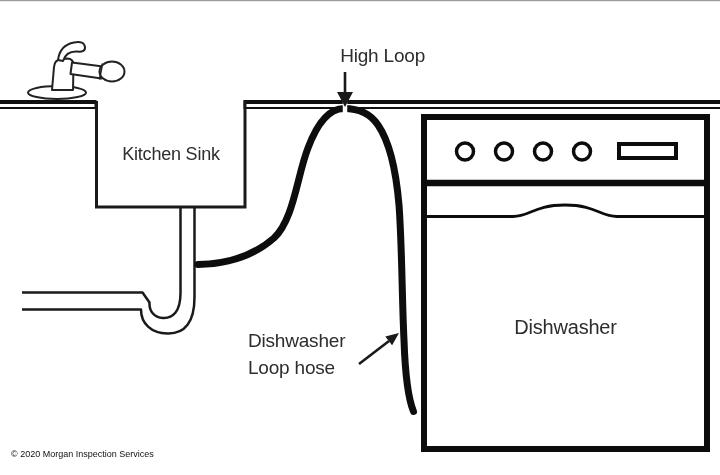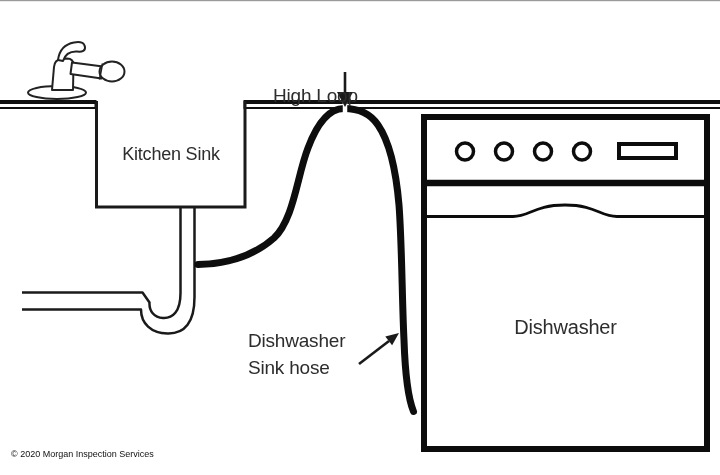--- a/index.html
+++ b/index.html
@@ -1,20 +1,20 @@
 <!DOCTYPE html>
 <html><head>
 <meta charset="utf-8">
 <style>
   html,body{margin:0;padding:0;background:#ffffff;}
   .canvas{position:relative;width:720px;height:475px;background:#ffffff;overflow:hidden;
           font-family:"Liberation Sans",sans-serif;}
   .canvas svg{position:absolute;left:0;top:0;}
   .lbl{position:absolute;color:#2d2d2d;}
-  .lbl-high-loop{left:273px;top:45px;width:145px;text-align:left;font-size:19px;letter-spacing:-0.2px;margin-top:40px;}
+  .lbl-high-loop{left:280px;top:45px;width:145px;text-align:right;font-size:19px;letter-spacing:-0.2px;}
   .lbl-kitchen-sink{left:97px;top:144px;width:148px;text-align:center;font-size:18px;letter-spacing:-0.2px;}
   .lbl-dishwasher{left:424px;top:316px;width:283px;text-align:center;font-size:20px;letter-spacing:-0.2px;}
   .lbl-drain-hose{left:248px;top:327px;font-size:19px;line-height:27px;letter-spacing:-0.2px;}
   .lbl-copyright{left:11px;top:449px;font-size:9px;font-weight:normal;color:#111;}
 </style>
 </head>
 <body>
 
 <div class="canvas">
   <svg width="720" height="475" viewBox="0 0 720 475">
@@ -84,16 +84,16 @@
       <path d="M 359,364 L 389,341" stroke="#1a1a1a" stroke-width="2.6" fill="none"></path>
       <polygon points="399,333 392.1,345.2 385.3,336.6" fill="#1a1a1a"></polygon>
     </g>
   </svg>
 
   <div class="lbl lbl-high-loop">High Loop</div>
   <div class="lbl lbl-kitchen-sink">Kitchen Sink</div>
   <div class="lbl lbl-dishwasher">Dishwasher</div>
   <div class="lbl lbl-drain-hose">
     <div>Dishwasher</div>
-    <div>Sink hose</div>
+    <div>Loop hose</div>
   </div>
   <div class="lbl lbl-copyright">© 2020 Morgan Inspection Services</div>
 </div>
 
 </body></html>

